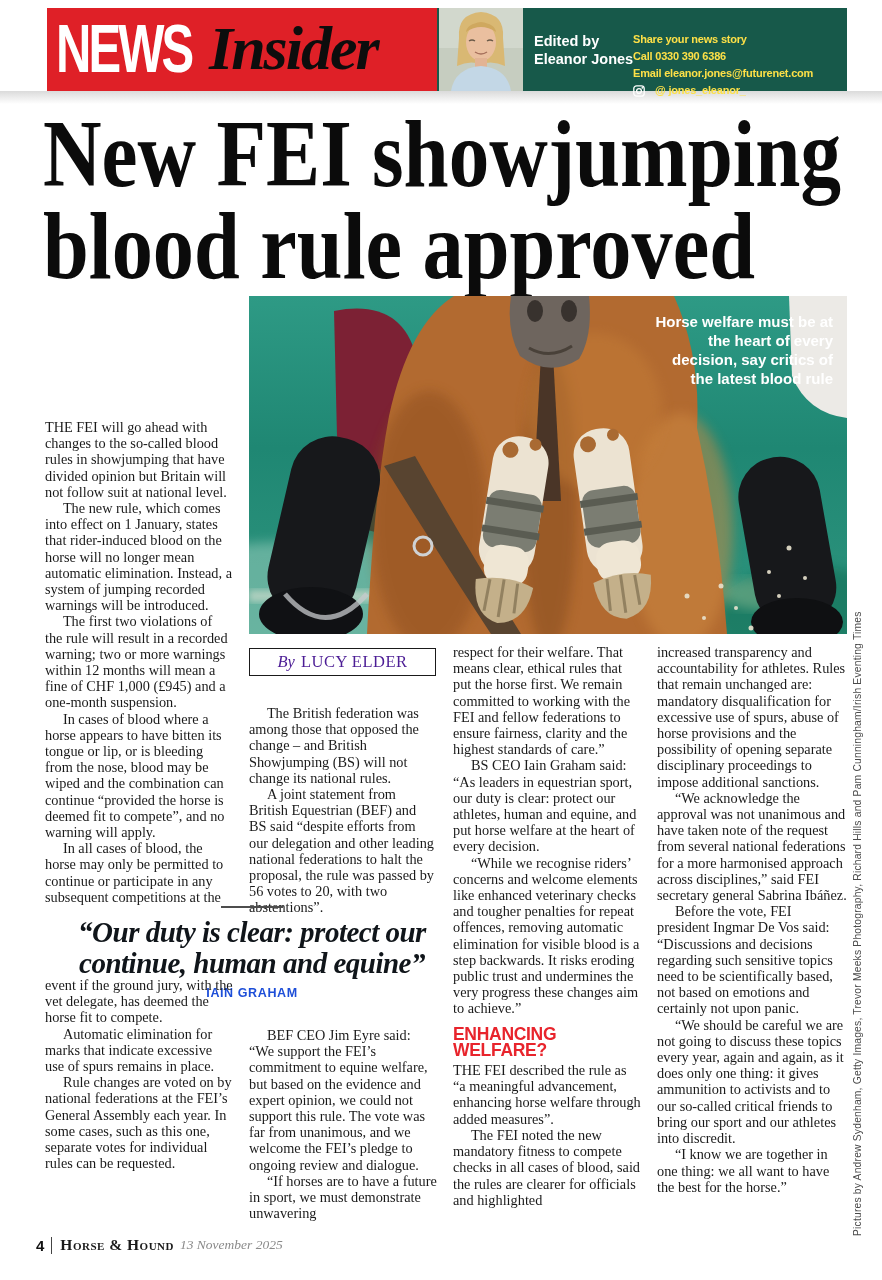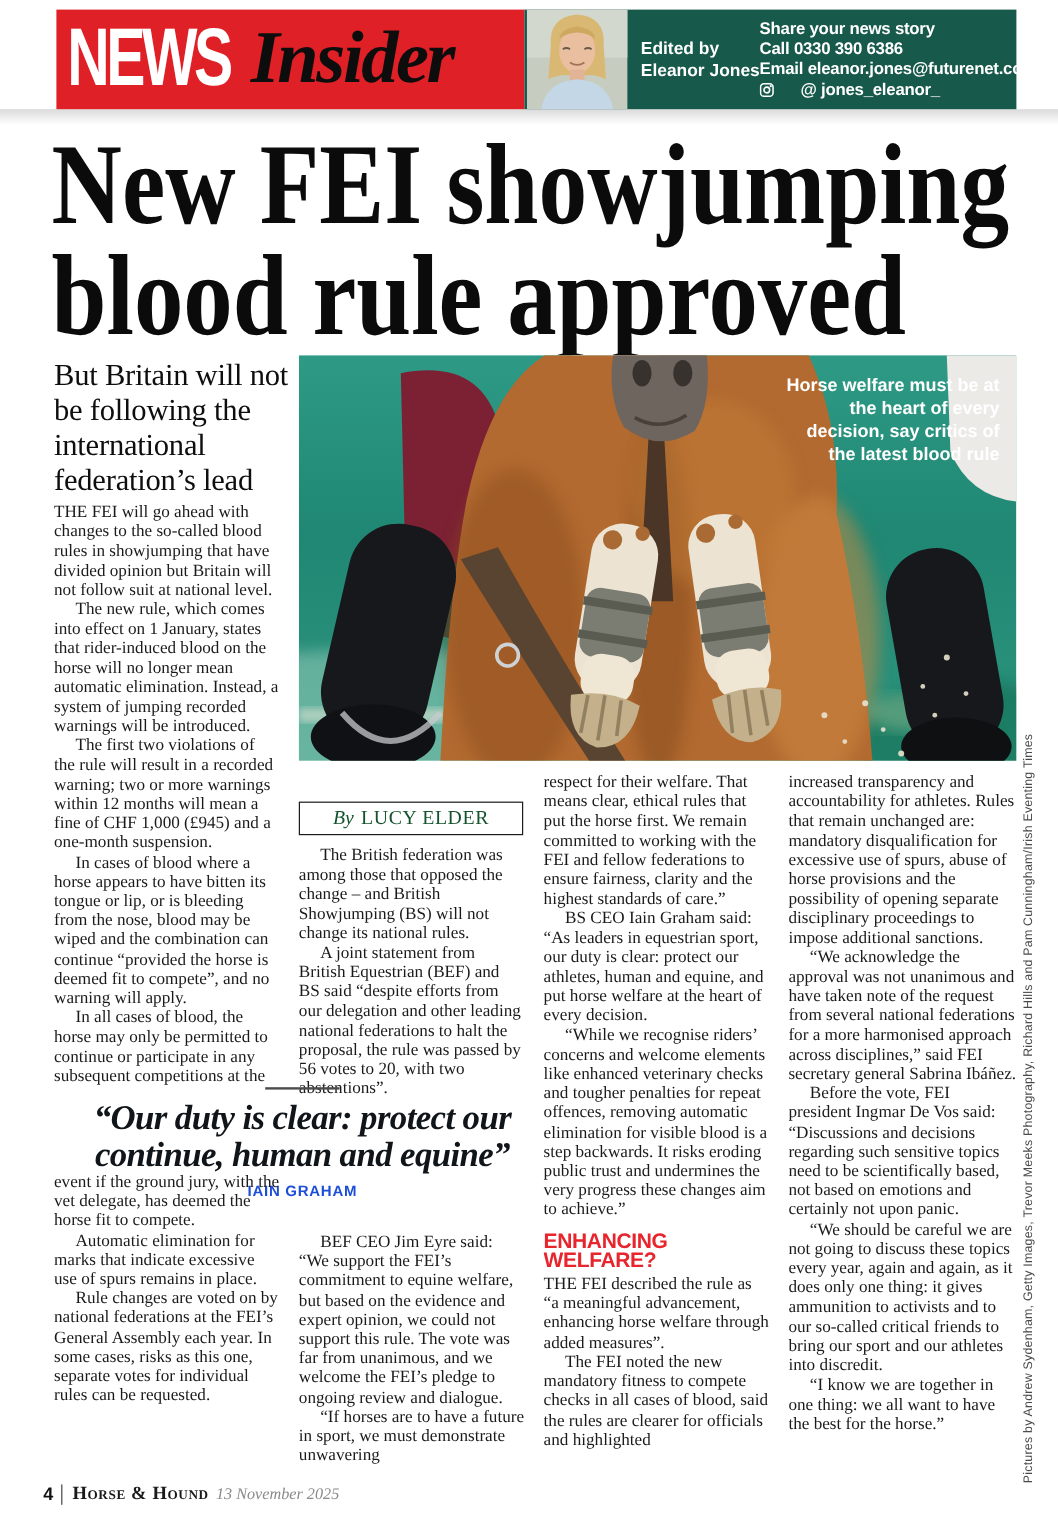--- a/index.html
+++ b/index.html
@@ -13,23 +13,23 @@
   .brand-block{position:absolute;left:0;top:0;width:390px;height:83px;background:#df2027;}
   .brand-news{position:absolute;left:9px;top:5px;font-family:"Liberation Sans",sans-serif;
         font-weight:bold;font-size:68px;line-height:70px;color:#fff;letter-spacing:-4px;
         transform:scaleX(.72);transform-origin:left top;}
   .brand-insider{position:absolute;left:162px;top:0px;font-family:"Liberation Serif",serif;
         font-style:italic;font-weight:bold;font-size:62px;line-height:80px;color:#0d0d0d;letter-spacing:-2px;}
   .editor-block{position:absolute;left:390px;top:0;width:410px;height:83px;background:#17594a;}
   .portrait{position:absolute;left:2px;top:0;width:84px;height:83px;}
   .edited-by{position:absolute;left:97px;top:24px;color:#fff;font-family:"Liberation Sans",sans-serif;
         font-weight:bold;font-size:14.5px;line-height:18px;}
-  .contact{position:absolute;left:196px;top:7px;color:#ffffff;font-family:"Liberation Sans",sans-serif;
-        font-weight:bold;font-size:14px;line-height:17px;letter-spacing:-0.2px;white-space:nowrap;}
-  .ig-row{display:flex;align-items:center;gap:22px;}
+  .contact{position:absolute;left:196px;top:23px;color:#fde047;font-family:"Liberation Sans",sans-serif;
+        font-weight:bold;font-size:11px;line-height:17px;letter-spacing:-0.2px;white-space:nowrap;}
+  .ig-row{display:flex;align-items:center;gap:10px;}
   .ig-icon{display:inline-block;width:12px;height:12px;}
 
   
   .headline-svg{position:absolute;left:43px;top:100px;}
   .headline-svg text{font-family:"Liberation Serif",serif;font-weight:bold;fill:#0b0b0b;}
 
   
   .standfirst{position:absolute;left:45px;top:298px;width:198px;font-size:25.5px;line-height:29px;
         color:#0e0e0e;letter-spacing:-0.2px;}
   .col{position:absolute;width:188px;font-size:14.3px;line-height:16.2px;color:#1a1a1a;overflow:hidden;}
@@ -38,22 +38,22 @@
   .col1-body{left:45px;top:419px;height:492px;}
   .col1-after{left:45px;top:977px;height:212px;}
   .col2-body{left:249px;top:670px;height:218px;margin-top:35px;}
   .col2-after{left:249px;top:1027px;height:212px;}
   .col3-body{left:453px;top:644px;height:600px;}
   .col4-body{left:657px;top:644px;height:600px;width:190px;}
   .sec-head{font-family:"Liberation Sans",sans-serif;font-weight:bold;font-size:17.5px;
         color:#e8242c;letter-spacing:-0.3px;margin:9px 0 4px;}
 
   
-  .byline-box{position:absolute;left:249px;top:668px;width:185px;height:26px;border:1.5px solid #1a1a1a;
-        display:flex;align-items:center;justify-content:center;gap:6px;font-size:16.5px;color:#14532d;}
+  .byline-box{position:absolute;left:249px;top:648px;width:185px;height:26px;border:1.5px solid #1a1a1a;
+        display:flex;align-items:center;justify-content:center;gap:6px;font-size:16.5px;color:#4c1d95;}
   .byline-by{font-style:italic;}
   .byline-name{letter-spacing:0.5px;}
 
   
   .photo{position:absolute;left:249px;top:296px;width:598px;height:338px;}
   .photo svg{display:block;}
   .photo-caption{position:absolute;right:14px;top:16px;width:180px;text-align:right;color:#fff;
         font-family:"Liberation Sans",sans-serif;font-weight:bold;font-size:15px;line-height:19px;}
 
   
@@ -115,21 +115,20 @@
         </div>
       </div>
     </div>
   </div>
 
   <svg class="headline-svg" width="806" height="196">
     <text x="0" y="86" font-size="96" textLength="798" lengthAdjust="spacingAndGlyphs">New FEI showjumping</text>
     <text x="0" y="178" font-size="96" textLength="712" lengthAdjust="spacingAndGlyphs">blood rule approved</text>
   </svg>
 
-  <div class="standfirst">But Britain will not be following the international federation’s lead</div>
 
   <div class="photo">
     <svg viewBox="0 0 598 338" width="598" height="338">
       <defs>
         <linearGradient id="bgg" x1="0" y1="0" x2="0" y2="1">
           <stop offset="0" stop-color="#2e9a85"></stop>
             <stop offset="0.45" stop-color="#1f8773"></stop>
             <stop offset="1" stop-color="#2f957e"></stop>
         </linearGradient>
         <filter id="b6">
@@ -228,21 +227,21 @@
   <div class="pullquote">
     <div class="pq-rule"></div>
     <div class="pq-line">“Our duty is clear: protect our</div>
     <div class="pq-line">continue, human and equine”</div>
     <div class="pq-attr">IAIN GRAHAM</div>
   </div>
 
   <div class="col col1-after">
     <p>event if the ground jury, with the vet delegate, has deemed the horse fit to compete.</p>
     <p class="ind">Automatic elimination for marks that indicate excessive use of spurs remains in place.</p>
-    <p class="ind">Rule changes are voted on by national federations at the FEI’s General Assembly each year. In some cases, risks as this one, separate votes for individual rules can be requested.</p>
+    <p class="ind">Rule changes are voted on by national federations at the FEI’s General Assembly each year. In some cases, such as this one, separate votes for individual rules can be requested.</p>
   </div>
 
   <div class="col col2-after">
     <p class="ind">BEF CEO Jim Eyre said: “We support the FEI’s commitment to equine welfare, but based on the evidence and expert opinion, we could not support this rule. The vote was far from unanimous, and we welcome the FEI’s pledge to ongoing review and dialogue.</p>
     <p class="ind">“If horses are to have a future in sport, we must demonstrate unwavering</p>
   </div>
 
   <div class="col col4-body">
     <p>increased transparency and accountability for athletes. Rules that remain unchanged are: mandatory disqualification for excessive use of spurs, abuse of horse provisions and the possibility of opening separate disciplinary proceedings to impose additional sanctions.</p>
     <p class="ind">“We acknowledge the approval was not unanimous and have taken note of the request from several national federations for a more harmonised approach across disciplines,” said FEI secretary general Sabrina Ibáñez.</p>

